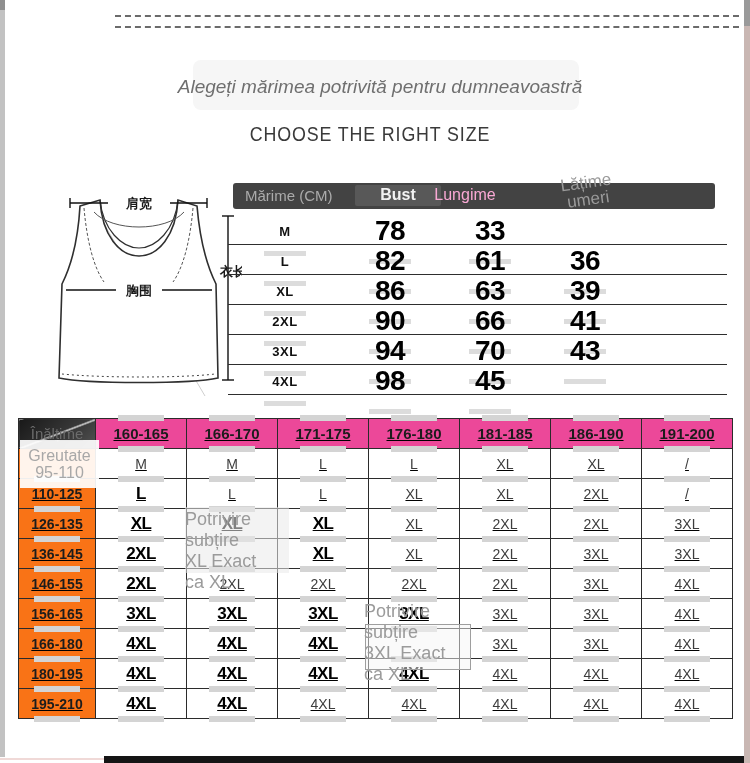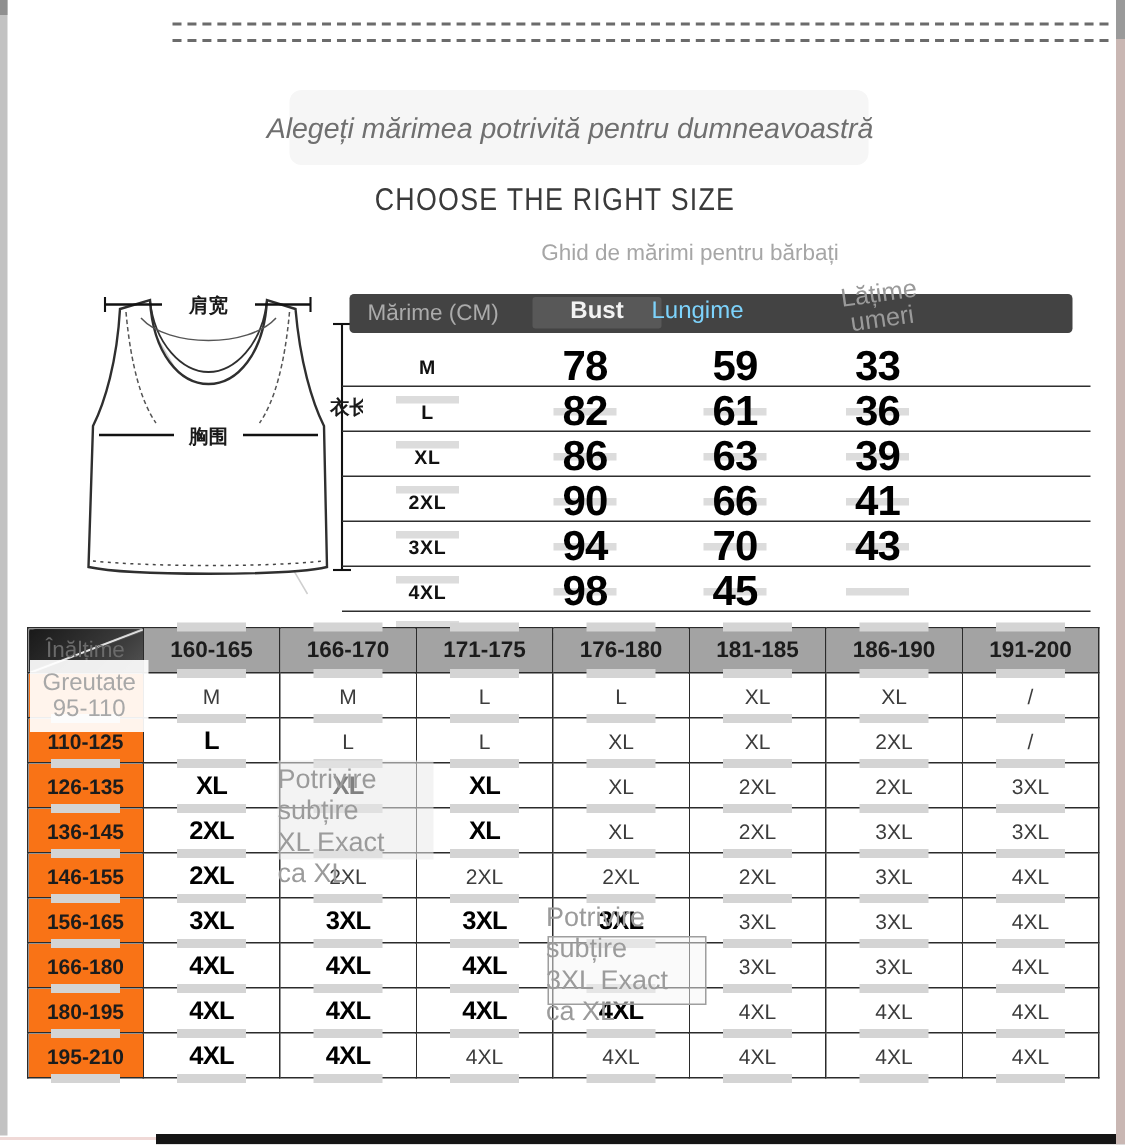--- a/index.html
+++ b/index.html
@@ -23,47 +23,47 @@
   .title-en{position:absolute;left:0;top:122px;width:740px;text-align:center;
             font-size:21px;color:#3a3a3a;letter-spacing:1px;transform:scaleX(0.85);}
   .subtitle{position:absolute;left:185px;top:160px;width:550px;text-align:center;
             font-size:15px;color:#a6a6a6;}
 
   
   .tank{position:absolute;left:42px;top:186px;}
   .tank svg text{font-size:13px;fill:#1a1a1a;font-weight:bold;}
 
   
-  .st{position:absolute;left:228px;top:196px;width:499px;height:210px;}
+  .st{position:absolute;left:228px;top:183px;width:499px;height:210px;}
   .st-bar{position:absolute;left:5px;top:0;width:482px;height:26px;background:#434343;border-radius:3px;}
   .st-h-size{position:absolute;left:12px;top:4px;font-size:15px;color:#ababab;}
   .st-h-bust-patch{position:absolute;left:122px;top:2px;width:86px;height:21px;background:#585858;border-radius:2px;}
   .st-h-bust{position:absolute;left:125px;top:3px;width:80px;text-align:center;font-size:16px;font-weight:600;color:#f2f2f2;}
-  .st-h-lung{position:absolute;left:192px;top:3px;width:80px;text-align:center;font-size:16px;color:#7dd3fc;}
+  .st-h-lung{position:absolute;left:192px;top:3px;width:80px;text-align:center;font-size:16px;color:#f9a8d4;}
   .st-h-shoulder{position:absolute;left:322px;top:-9px;width:64px;text-align:center;
                  font-size:17px;line-height:17px;color:#9a9a9a;transform:rotate(-8deg);}
   .st-rows{position:absolute;left:0;top:32px;width:499px;}
   .st-row{display:grid;grid-template-columns:114px 96px 104px 86px 1fr;height:29px;
           align-items:center;border-bottom:1px solid #2e2e2e;}
   .st-cell{text-align:center;position:relative;}
   .st-lab{font-size:13px;font-weight:600;color:#111;letter-spacing:0.5px;}
   .st-num{font-size:28px;font-weight:bold;color:#000;letter-spacing:-0.5px;}
   .st-cell:not(:empty)::after{content:"";position:absolute;left:50%;bottom:-17px;transform:translateX(-50%);
           width:42px;height:5px;background:#dcdcdc;}
 
   
   .ft-wrap{position:absolute;left:18px;top:418px;}
-  table.ft{border-collapse:collapse;table-layout:fixed;width:714px;}
+  table.ft{border-collapse:collapse;table-layout:fixed;width:714px;text-decoration:underline;}
   table.ft th,table.ft td{border:1px solid #2b2b2b;height:29px;padding:0;text-align:center;
           position:relative;overflow:visible;}
   th.corner{background:
       linear-gradient(to bottom right,rgba(0,0,0,0) 48.5%,#e8e8e8 49.5%,#e8e8e8 51%,rgba(0,0,0,0) 52%),
       linear-gradient(135deg,#191919 0%,#3d3d3d 70%,#545454 100%);
       color:#6b6b6b;font-size:15px;font-weight:normal;}
-  .ft-h{font-size:15px;font-weight:600;color:#1c1c1c;background:#a3a3a3;}
+  .ft-h{font-size:15px;font-weight:600;color:#1c1c1c;background:#ec4899;}
   .ft-lbl{font-size:14px;font-weight:600;color:#1c1c1c;background:#f97316;}
   .ft-c{font-size:14px;font-weight:normal;color:#3c3c3c;background:#fff;}
   .ft-c.b{font-size:17px;font-weight:bold;color:#000;letter-spacing:-0.5px;}
   table.ft td::after,table.ft th:not(.corner)::after{content:"";position:absolute;left:50%;bottom:-4px;
       transform:translateX(-50%);width:46px;height:6px;background:#d4d4d4;z-index:2;}
   table.ft th:not(.corner)::before{content:"";position:absolute;left:50%;top:-4px;
       transform:translateX(-50%);width:46px;height:6px;background:#d4d4d4;z-index:2;}
   .lbl-float{position:absolute;left:1px;right:-4px;top:-9px;height:48px;z-index:3;
       background:rgba(255,255,255,0.92);color:#a8a8a8;font-weight:normal;
       font-size:16px;line-height:17px;display:flex;flex-direction:column;justify-content:center;}
@@ -91,21 +91,20 @@
   <div class="edge-left-top"></div>
   <div class="edge-right"></div>
   <div class="edge-right-top"></div>
 
   <div class="dash1"></div>
   <div class="dash2"></div>
 
   <div class="title-box"></div>
   <div class="title-ro">Alegeți mărimea potrivită pentru dumneavoastră</div>
   <div class="title-en">CHOOSE THE RIGHT SIZE</div>
-  <div class="subtitle">Ghid de mărimi pentru bărbați</div>
 
   <div class="tank">
     <svg width="200" height="222" viewBox="0 0 200 222">
 
       <line x1="62" y1="38" x2="163" y2="210" stroke="#cfcfcf" stroke-width="1"></line>
 
       <path d="M38,20 L58,14 C60,50 78,70 97,70 C116,70 134,50 136,14 L155,20
                C158,55 166,82 174,98 L176,192 C150,198 45,198 17,192 L20,98 C28,82 36,55 38,20 Z" fill="#ffffff" stroke="#2f2f2f" stroke-width="1.6"></path>
 
       <path d="M58,14 C61,44 80,62 97,62 C114,62 133,44 136,14" fill="none" stroke="#2f2f2f" stroke-width="1.2"></path>
@@ -139,21 +138,20 @@
       <span class="st-h-size">Mărime (CM)</span>
       <span class="st-h-bust-patch"></span>
       <span class="st-h-bust">Bust</span>
       <span class="st-h-lung">Lungime</span>
       <span class="st-h-shoulder">Lățime umeri</span>
     </div>
     <div class="st-rows" id="st-rows">
         <div class="st-row">
           <div class="st-cell st-lab">M</div>
           <div class="st-cell st-num">78</div>
-          <div class="st-cell st-num">59</div>
           <div class="st-cell st-num">33</div>
           <div class="st-cell st-fill"></div>
         </div>
         <div class="st-row">
           <div class="st-cell st-lab">L</div>
           <div class="st-cell st-num">82</div>
           <div class="st-cell st-num">61</div>
           <div class="st-cell st-num">36</div>
           <div class="st-cell st-fill"></div>
         </div>

